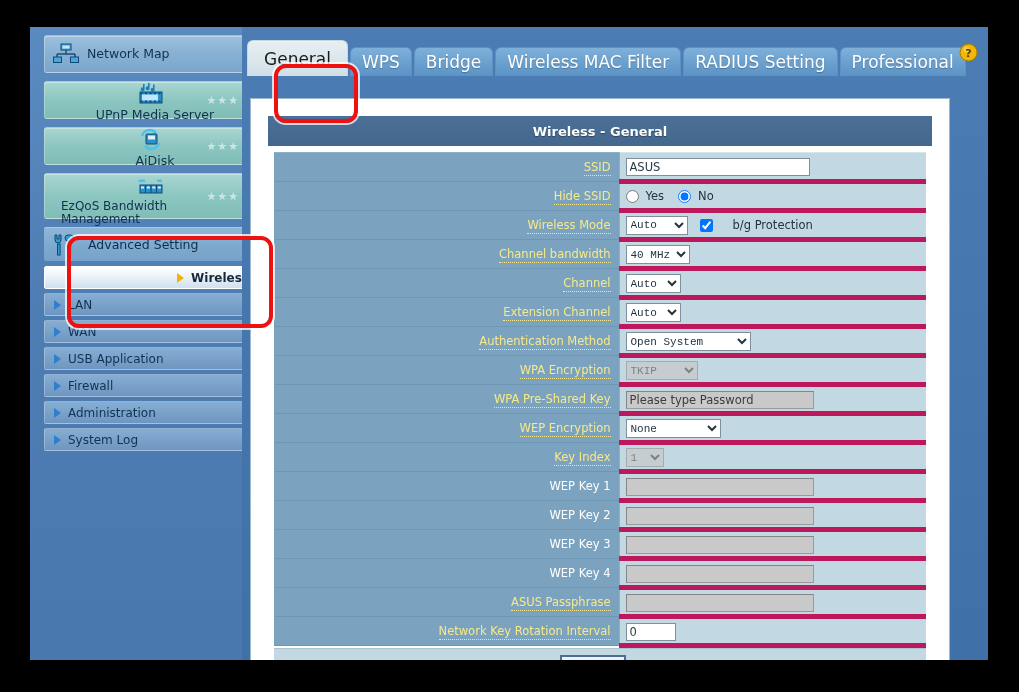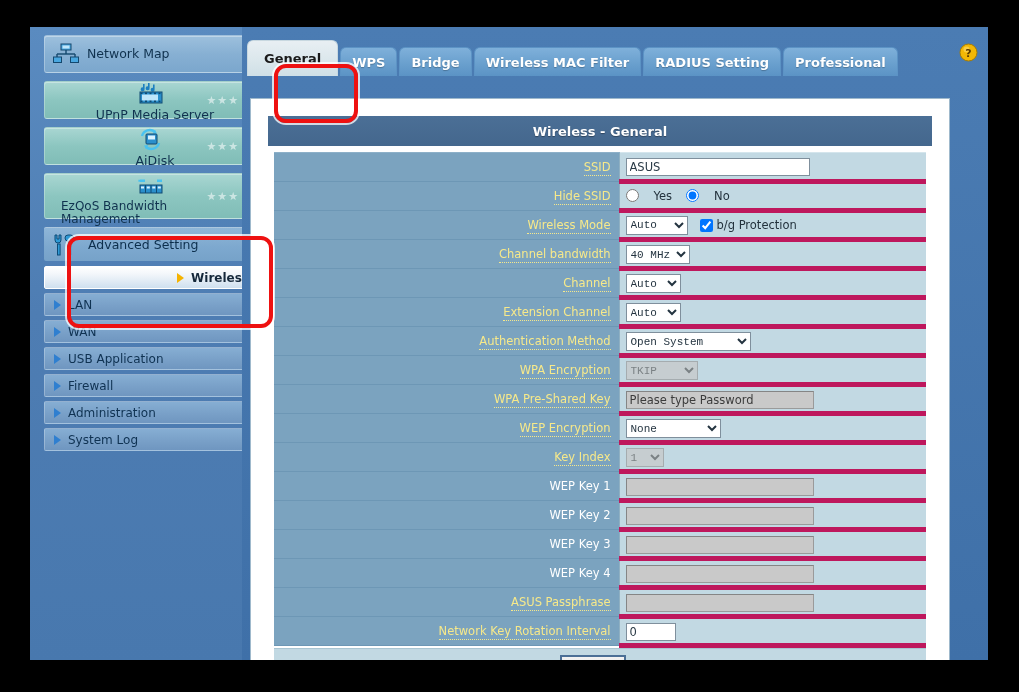--- a/index.html
+++ b/index.html
@@ -116,22 +116,22 @@
     width: 746px; height: 44px;
     display: flex;
     align-items: flex-end;
     padding-left: 5px;
   }
   .tab {
     height: 29px;
     margin-right: 2px;
     padding: 0 11px;
     display: flex; align-items: center;
-    font-size: 13px;
-    font-weight: bold;
+    font-size: 17px;
+    font-weight: normal;
     color: #ffffff;
     background: linear-gradient(to bottom, #7fb0da 0%, #6aa0ce 55%, #5b93c5 100%);
     border-radius: 6px 6px 0 0;
     border: 1px solid #5c93c5;
     border-bottom: none;
     cursor: pointer;
     white-space: nowrap;
     text-shadow: 0 1px 1px rgba(0,0,0,0.25);
   }
   .tab.active {
@@ -226,23 +226,23 @@
   select.sel.dis { background:#c9c9c9; color:#5d5d5d; border-color:#9a9a9a; }
   select.w1 { width: 62px; }
   select.w2 { width: 64px; }
   select.w3 { width: 55px; }
   select.w4 { width: 125px; }
   select.w5 { width: 72px; }
   select.w6 { width: 95px; }
   select.w7 { width: 38px; }
 
   .radio-row { display: flex; align-items: center; gap: 4px; font-size: 11.5px; color:#23323d; }
-  .radio-row label { margin-right: 10px; display:flex; align-items:flex-start; gap:15px; cursor:pointer; }
+  .radio-row label { margin-right: 10px; display:flex; align-items:flex-end; gap:7px; cursor:pointer; }
   input[type=radio], input[type=checkbox] { vertical-align: middle; margin:0; cursor:pointer; }
-  .chkwrap { display:inline-flex; align-items:center; gap:4px; font-size:11.5px; color:#23323d; margin-left:12px;}
+  .chkwrap { display:inline-flex; align-items:center; gap:20px; font-size:11.5px; color:#23323d; margin-left:12px;}
 
   .fld-inline { display: flex; align-items: center; }
 
   
   #apply-bar {
     background: #c2d9e3;
     border-top: 1px solid #a9c5d2;
     height: 36px;
     display: flex; align-items: center; justify-content: center;
     padding-right: 14px;

